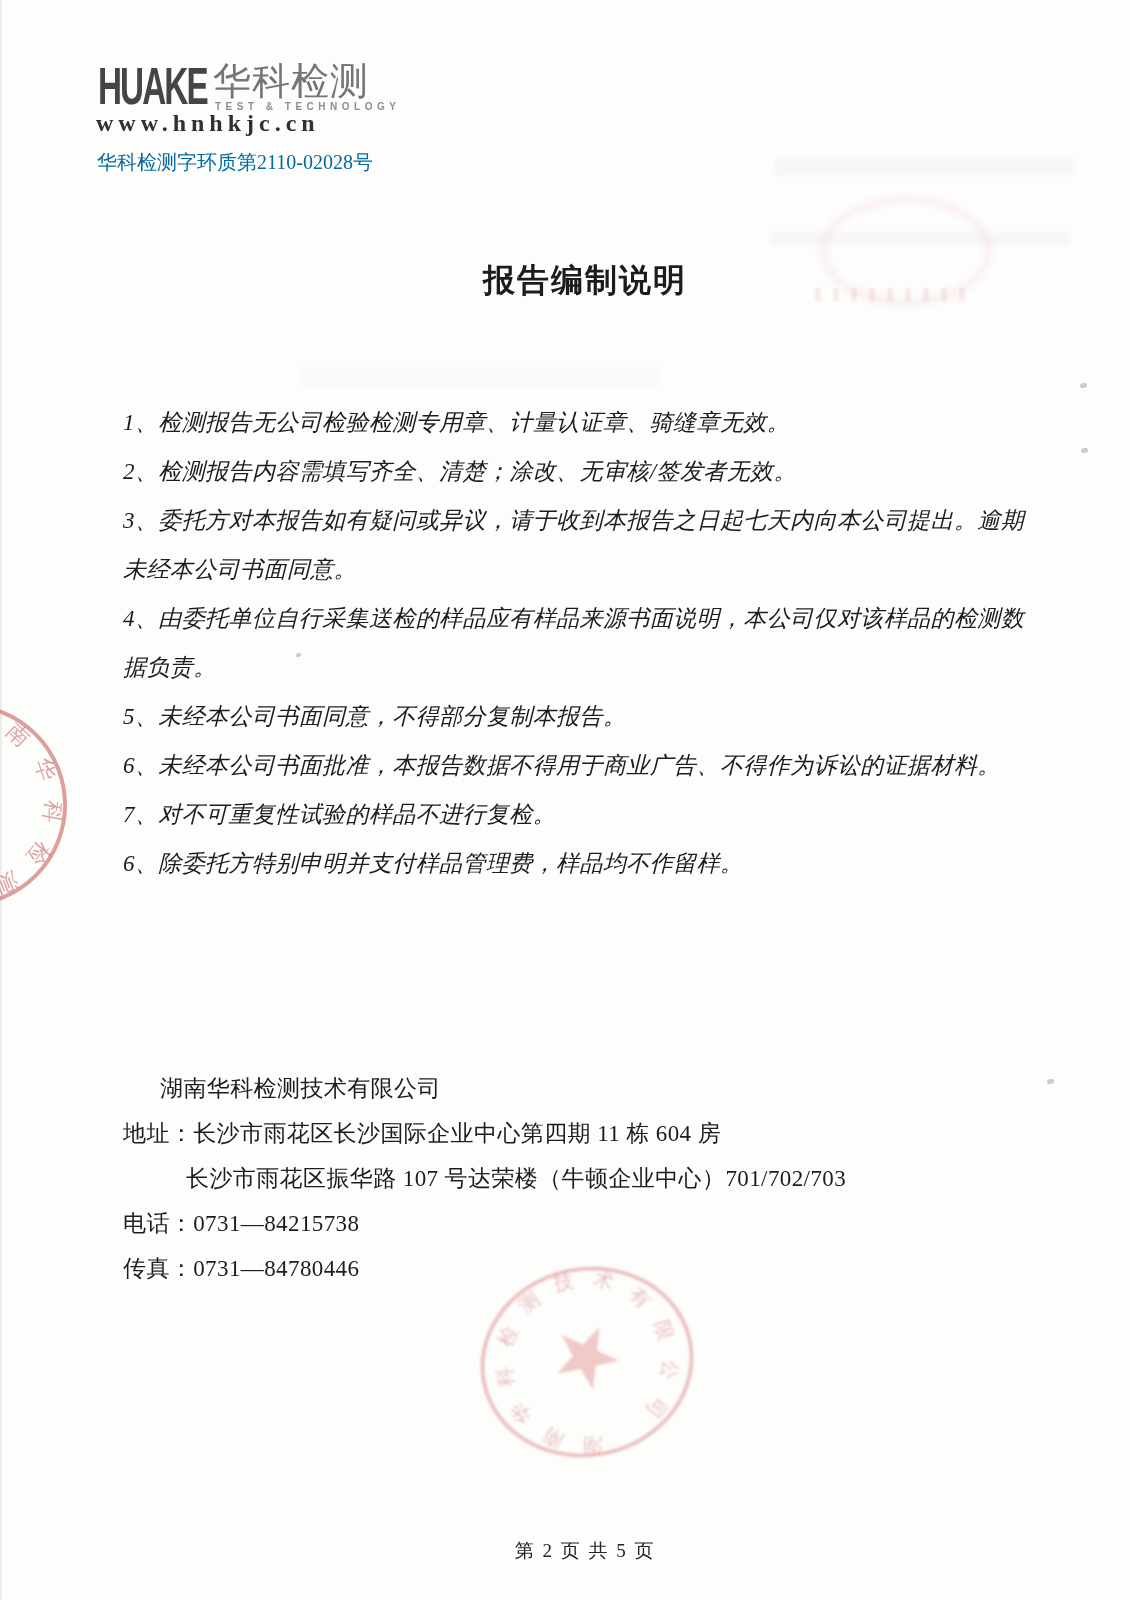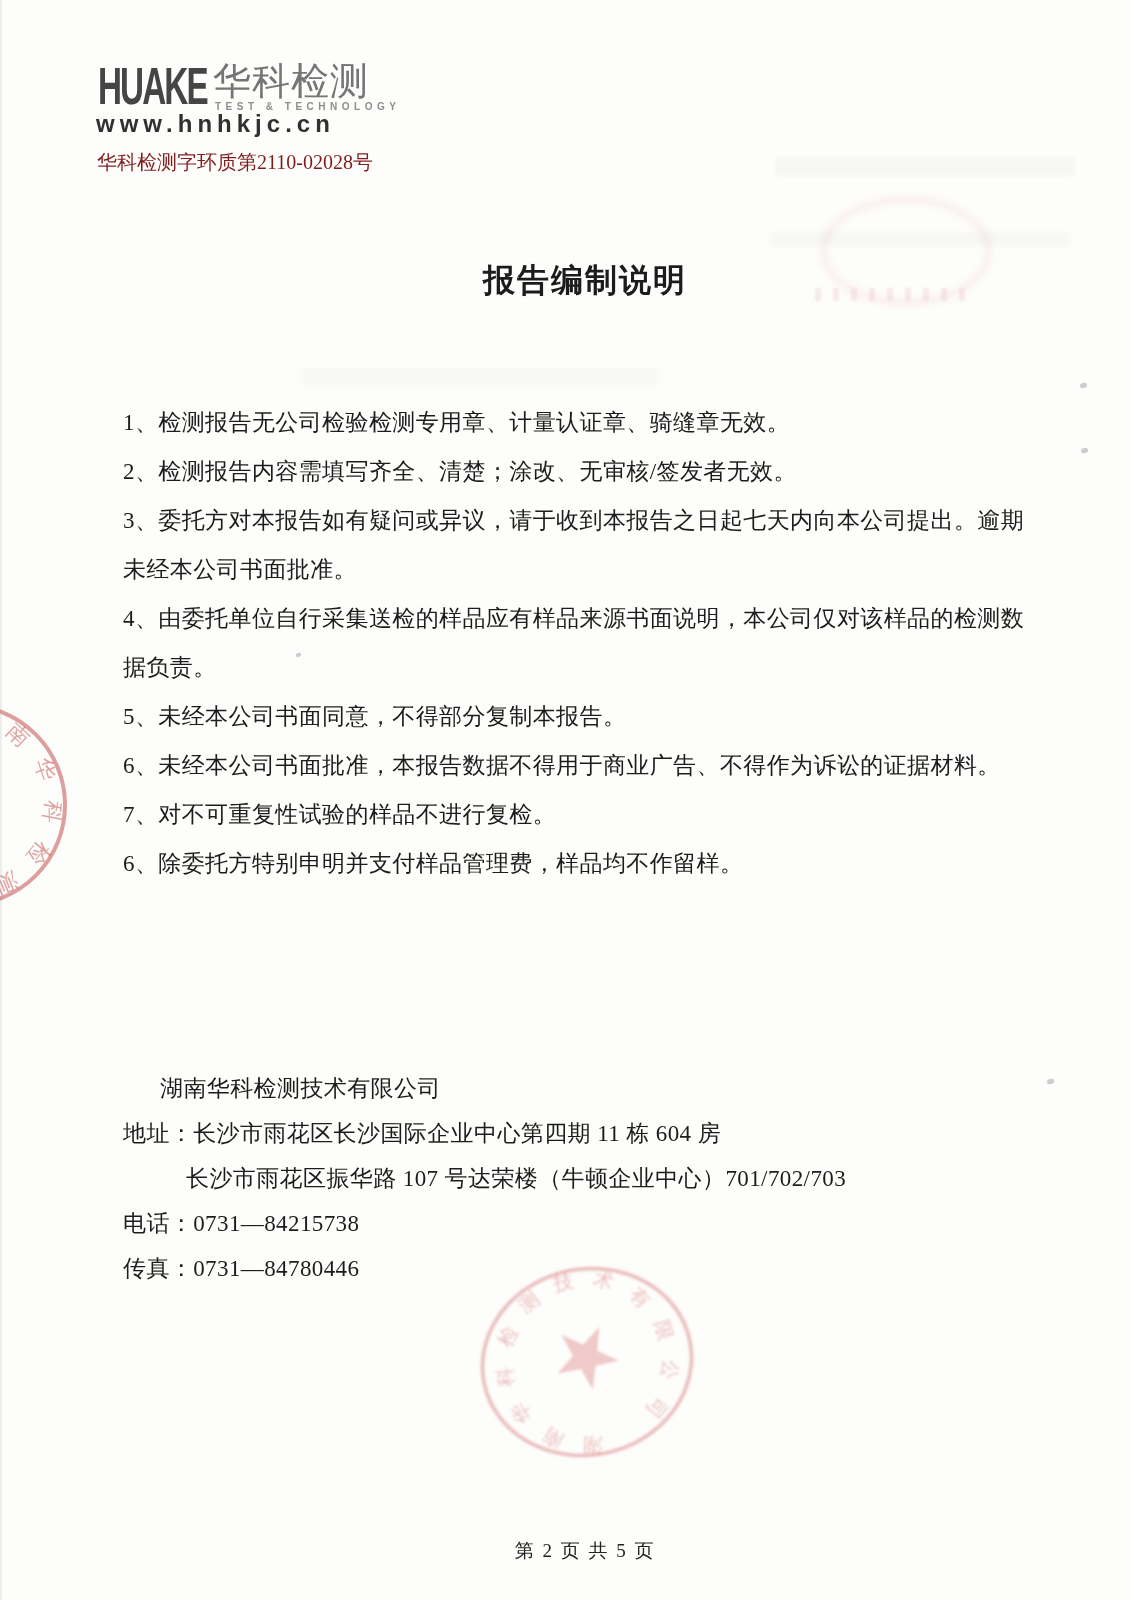--- a/index.html
+++ b/index.html
@@ -28,37 +28,37 @@
     letter-spacing:1px;white-space:nowrap;
   }
   .logo-sub{
     position:absolute;left:215px;top:101px;
     font-family:"Liberation Sans", sans-serif;
     font-size:10px;letter-spacing:4.5px;color:#8d8d8d;font-weight:600;
     white-space:nowrap;
   }
   .website{
     position:absolute;left:96px;top:110px;
-    font-family:Liberation Sans, sans-serif;
+    font-family:Liberation Serif, serif;
     font-size:24px;font-weight:800;letter-spacing:5px;color:#303030;
     white-space:nowrap;
   }
   .registration{
     position:absolute;left:97px;top:149px;
-    font-size:20px;color:#7f1d1d;white-space:nowrap;
+    font-size:20px;color:#0369a1;white-space:nowrap;
   }
   
   .doc-title{
     position:absolute;left:0;top:259px;width:100%;
     text-align:center;font-size:32px;font-weight:bold;
     letter-spacing:2px;
     margin-left:20px;
   }
   
-  .notes{position:absolute;left:123px;top:398px;width:930px;}
+  .notes{position:absolute;left:123px;top:398px;width:930px;font-style:italic;}
   .note-line{
     height:49px;display:flex;align-items:center;
     font-size:23px;letter-spacing:0.4px;white-space:nowrap;
   }
   
   .contact{position:absolute;left:123px;top:1066px;width:860px;}
   .contact-line{
     height:45px;display:flex;align-items:center;
     font-size:23px;letter-spacing:0.4px;white-space:nowrap;
   }
@@ -109,21 +109,21 @@
   <div class="logo-sub">TEST &amp; TECHNOLOGY</div>
   <div class="website">www.hnhkjc.cn</div>
   <div class="registration">华科检测字环质第2110-02028号</div>
 
   <div class="doc-title">报告编制说明</div>
 
   <div class="notes">
     <div class="note-line">1、检测报告无公司检验检测专用章、计量认证章、骑缝章无效。</div>
     <div class="note-line">2、检测报告内容需填写齐全、清楚；涂改、无审核/签发者无效。</div>
     <div class="note-line">3、委托方对本报告如有疑问或异议，请于收到本报告之日起七天内向本公司提出。逾期</div>
-    <div class="note-line">未经本公司书面批准。</div>
+    <div class="note-line">未经本公司书面同意。</div>
     <div class="note-line">4、由委托单位自行采集送检的样品应有样品来源书面说明，本公司仅对该样品的检测数</div>
     <div class="note-line">据负责。</div>
     <div class="note-line">5、未经本公司书面同意，不得部分复制本报告。</div>
     <div class="note-line">6、未经本公司书面批准，本报告数据不得用于商业广告、不得作为诉讼的证据材料。</div>
     <div class="note-line">7、对不可重复性试验的样品不进行复检。</div>
     <div class="note-line">6、除委托方特别申明并支付样品管理费，样品均不作留样。</div>
   </div>
 
   <div class="contact">
     <div class="contact-line indent-company">湖南华科检测技术有限公司</div>

